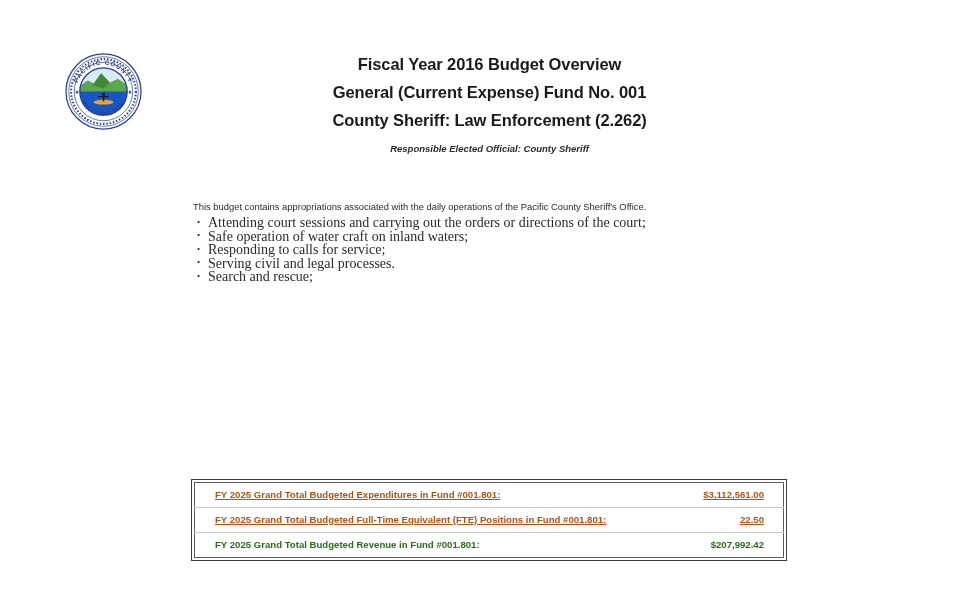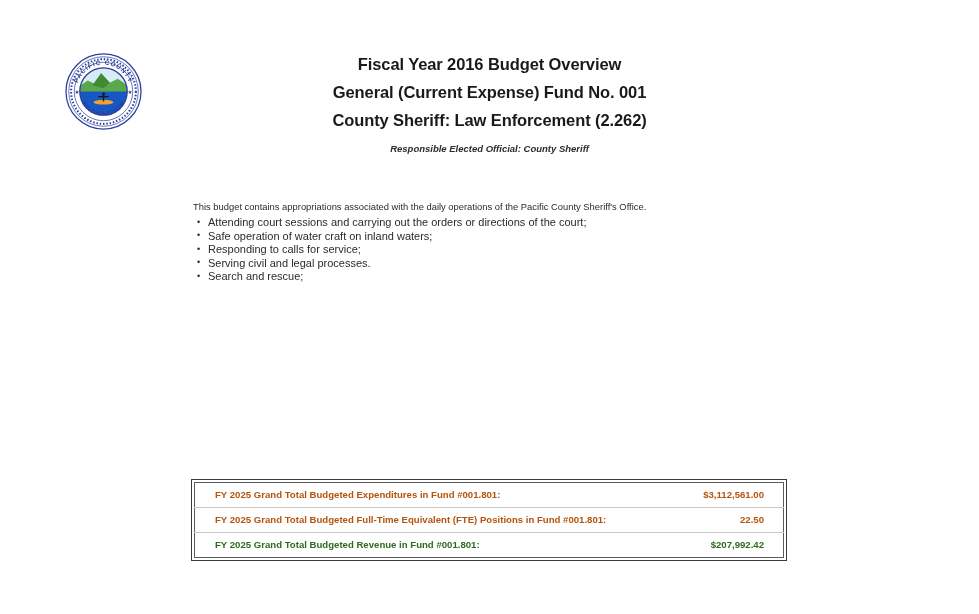--- a/index.html
+++ b/index.html
@@ -67,22 +67,23 @@
 
   .bullets {
     list-style: none;
     margin: 2px 0 0 0;
     padding: 0;
   }
   .bullets li {
     position: relative;
     padding-left: 15px;
     line-height: 13.6px;
-    font-size: 11px;
+    font-size: 14px;
     color: #2b2b2b;
+    font-family: Liberation Serif, serif;
   }
   .bullets li::before {
     content: "\2022";
     position: absolute;
     left: 4px;
     top: -0.5px;
     font-size: 9px;
     color: #2b2b2b;
   }
 
@@ -112,21 +113,21 @@
     font-size: 9.6px;
     font-weight: bold;
     line-height: 12px;
     vertical-align: middle;
     white-space: nowrap;
   }
   .cell-label { padding-left: 20px; text-align: left; }
   .cell-value { padding-right: 19px; text-align: right; }
 
   .row-orange .cell-label,
-  .row-orange .cell-value { color: #b4540e; }
+  .row-orange .cell-value { color: #b4540e; text-decoration: underline; }
   .row-green .cell-label,
   .row-green .cell-value { color: #2f6a1f; }
 </style>
 </head>
 <body>
 
 <div class="seal-wrap">
   <svg viewBox="0 0 100 100" xmlns="http://www.w3.org/2000/svg">
     <defs>
       <path id="arcTop" d="M 16,50 A 34,34 0 0 1 84,50"></path>

